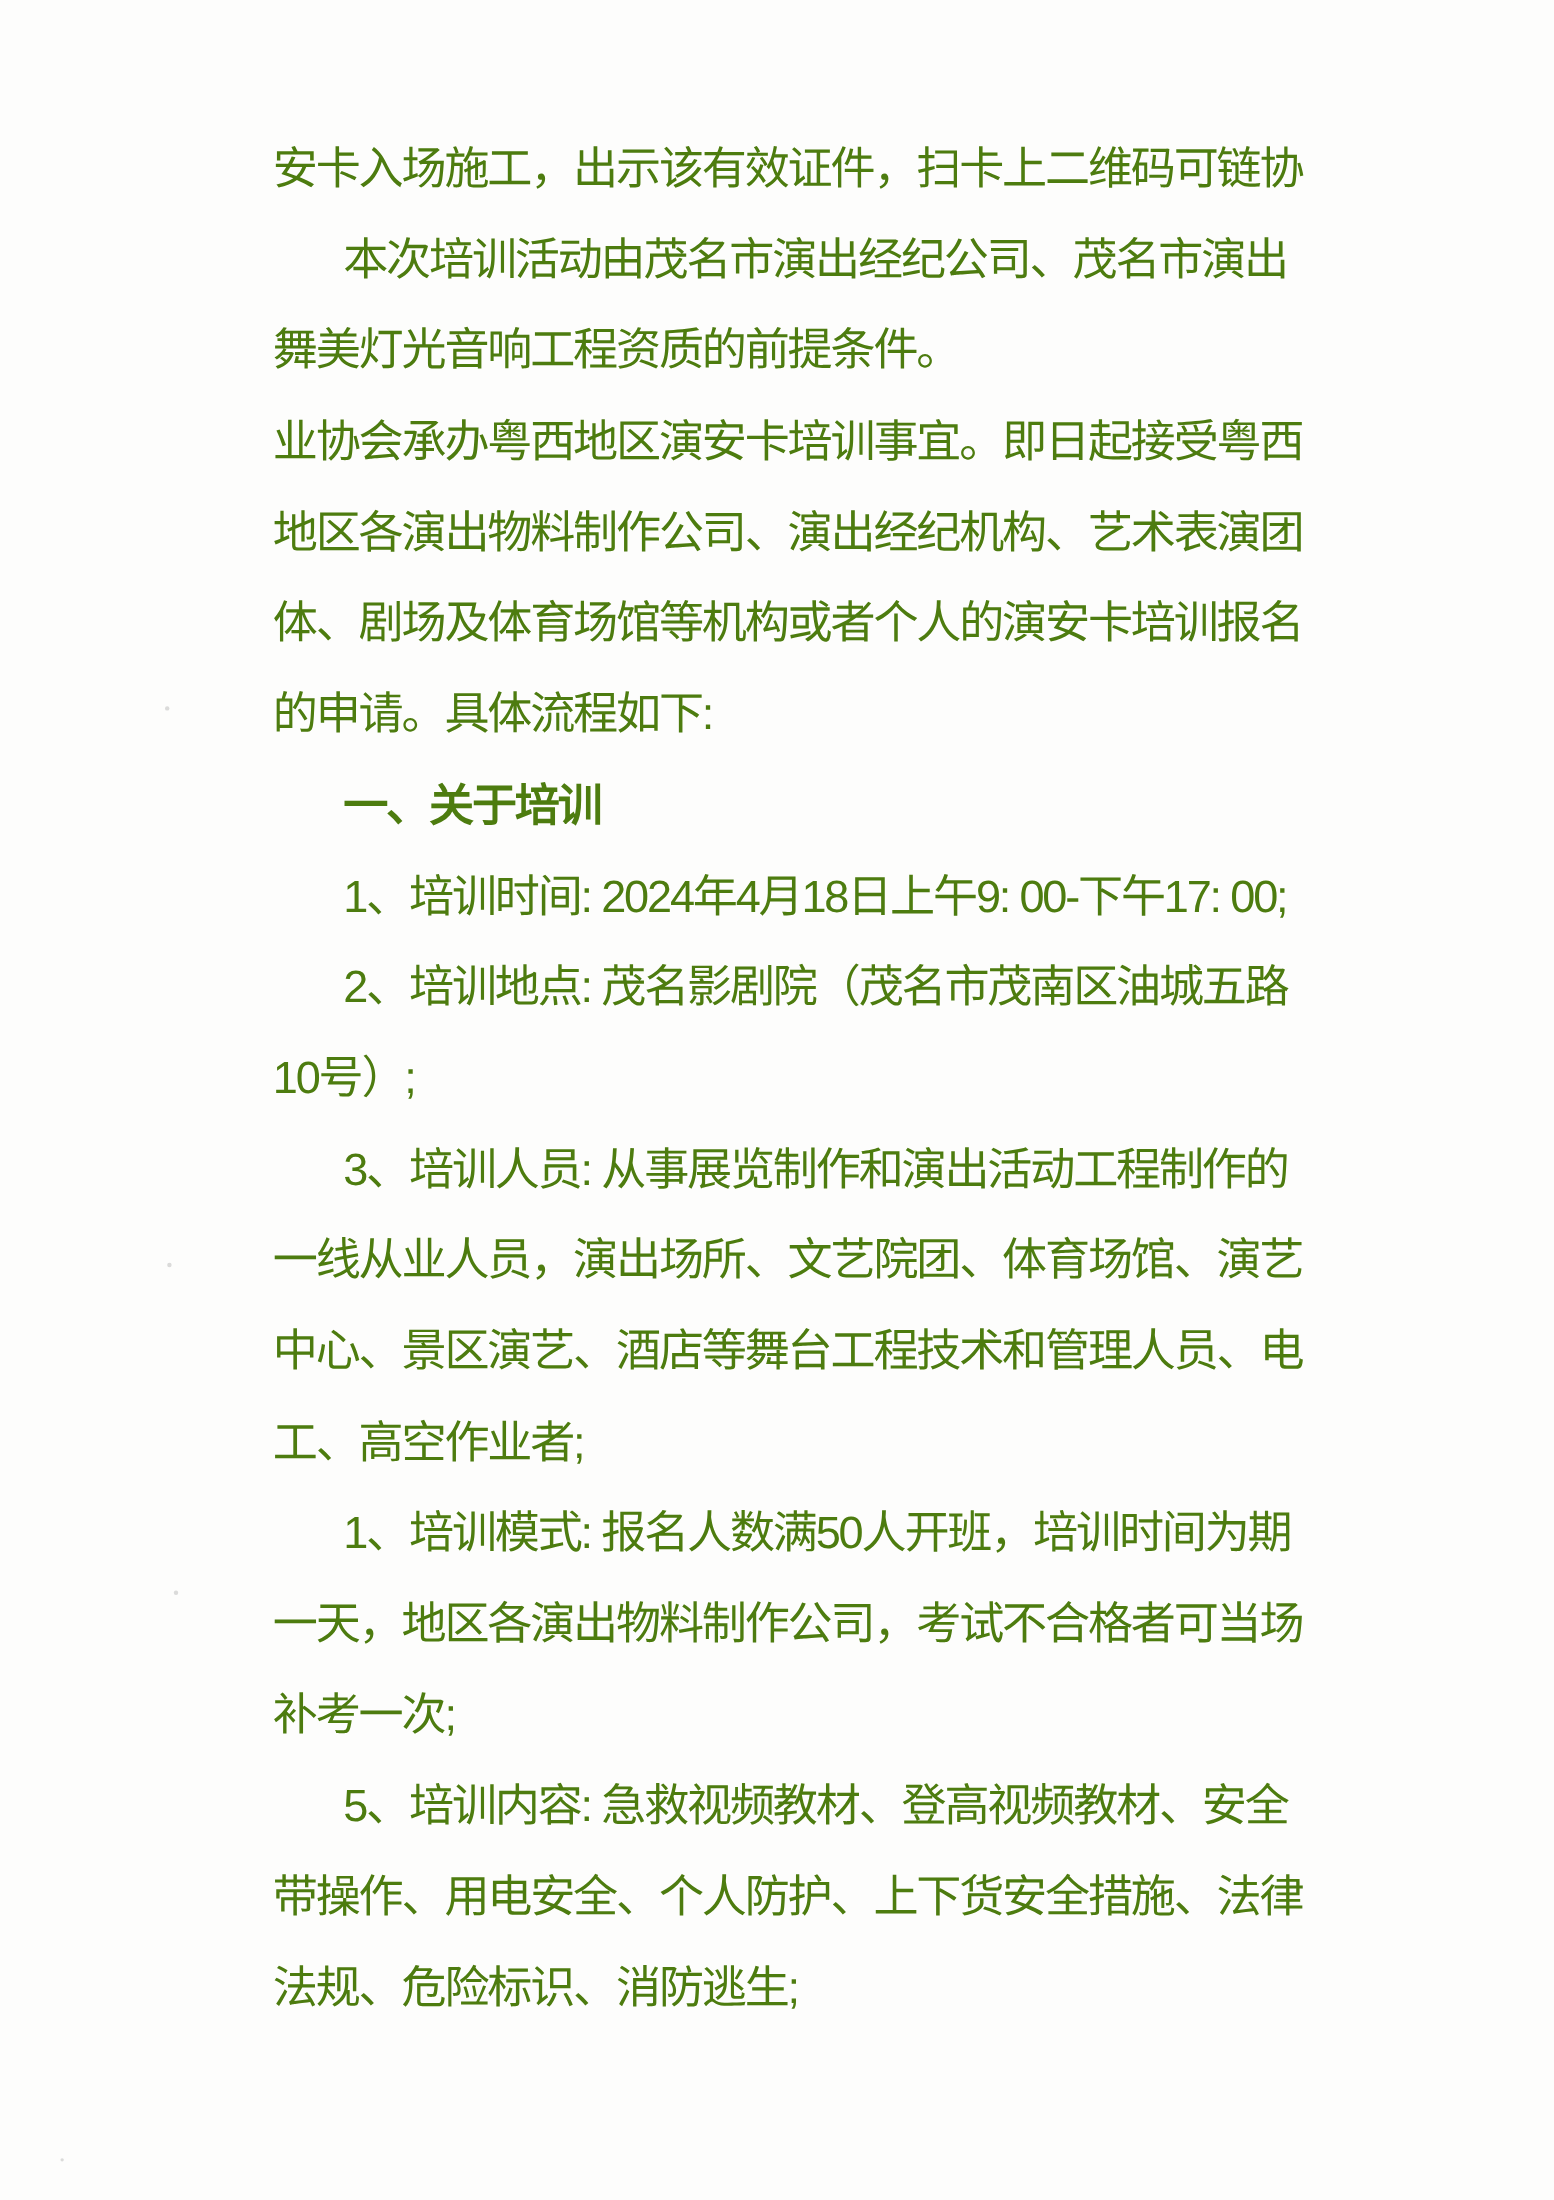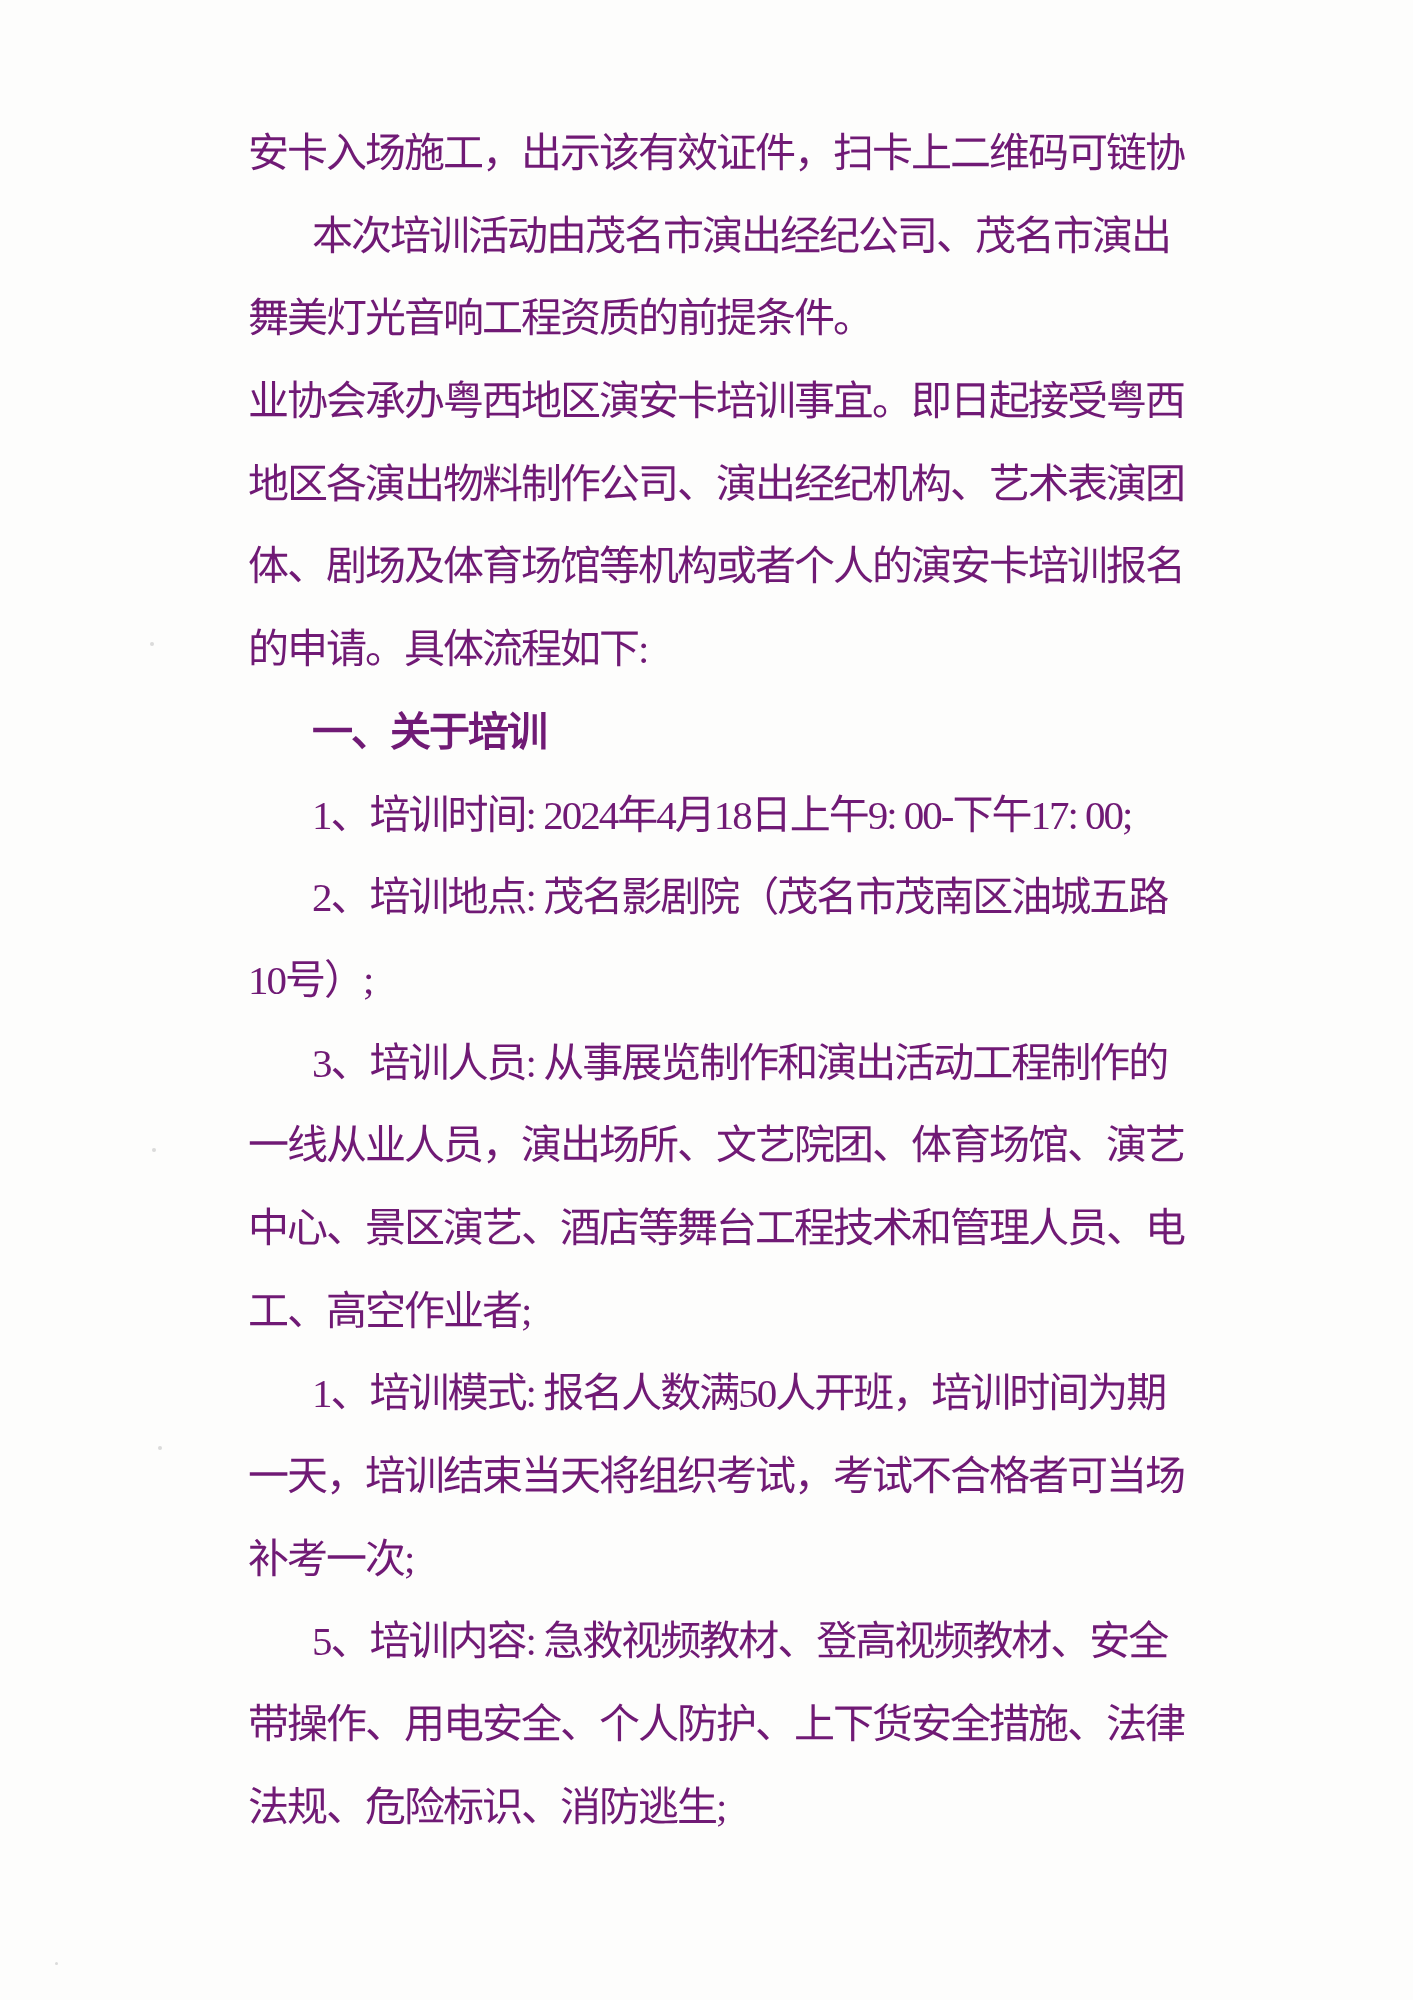--- a/index.html
+++ b/index.html
@@ -18,23 +18,23 @@
     position: absolute;
     left: 248px;
     top: 112px;
     width: 940px;
   }
   .line {
     height: 82.7px;
     line-height: 82.7px;
     font-size: 41px;
     letter-spacing: -2px;
-    color: #701a75;
+    color: #4d7c0f;
     white-space: nowrap;
-    font-family: Liberation Serif, serif;
+    font-family: Liberation Sans, sans-serif;
   }
   .line.indent { padding-left: 64px; }
   .line.bold { font-weight: bold; }
   .speck {
     position: absolute;
     background: #9a9a9a;
     border-radius: 50%;
     opacity: 0.35;
   }
 </style>
@@ -52,21 +52,21 @@
       <div class="line">的申请。具体流程如下:</div>
       <div class="line indent bold">一、关于培训</div>
       <div class="line indent">1、培训时间: 2024年4月18日上午9: 00-下午17: 00;</div>
       <div class="line indent">2、培训地点: 茂名影剧院（茂名市茂南区油城五路</div>
       <div class="line">10号）;</div>
       <div class="line indent">3、培训人员: 从事展览制作和演出活动工程制作的</div>
       <div class="line">一线从业人员，演出场所、文艺院团、体育场馆、演艺</div>
       <div class="line">中心、景区演艺、酒店等舞台工程技术和管理人员、电</div>
       <div class="line">工、高空作业者;</div>
       <div class="line indent">1、培训模式: 报名人数满50人开班，培训时间为期</div>
-      <div class="line">一天，培训结束当天将组织考试，考试不合格者可当场</div>
+      <div class="line">一天，地区各演出物料制作公司，考试不合格者可当场</div>
       <div class="line">补考一次;</div>
       <div class="line indent">5、培训内容: 急救视频教材、登高视频教材、安全</div>
       <div class="line">带操作、用电安全、个人防护、上下货安全措施、法律</div>
       <div class="line">法规、危险标识、消防逃生;</div>
     </div>
   <div class="speck" style="left:150px; top:642px; width:4px; height:4px;"></div>
   <div class="speck" style="left:152px; top:1148px; width:4px; height:4px;"></div>
   <div class="speck" style="left:158px; top:1446px; width:4px; height:4px;"></div>
   <div class="speck" style="left:55px; top:1962px; width:3px; height:3px;"></div>
 </div>

